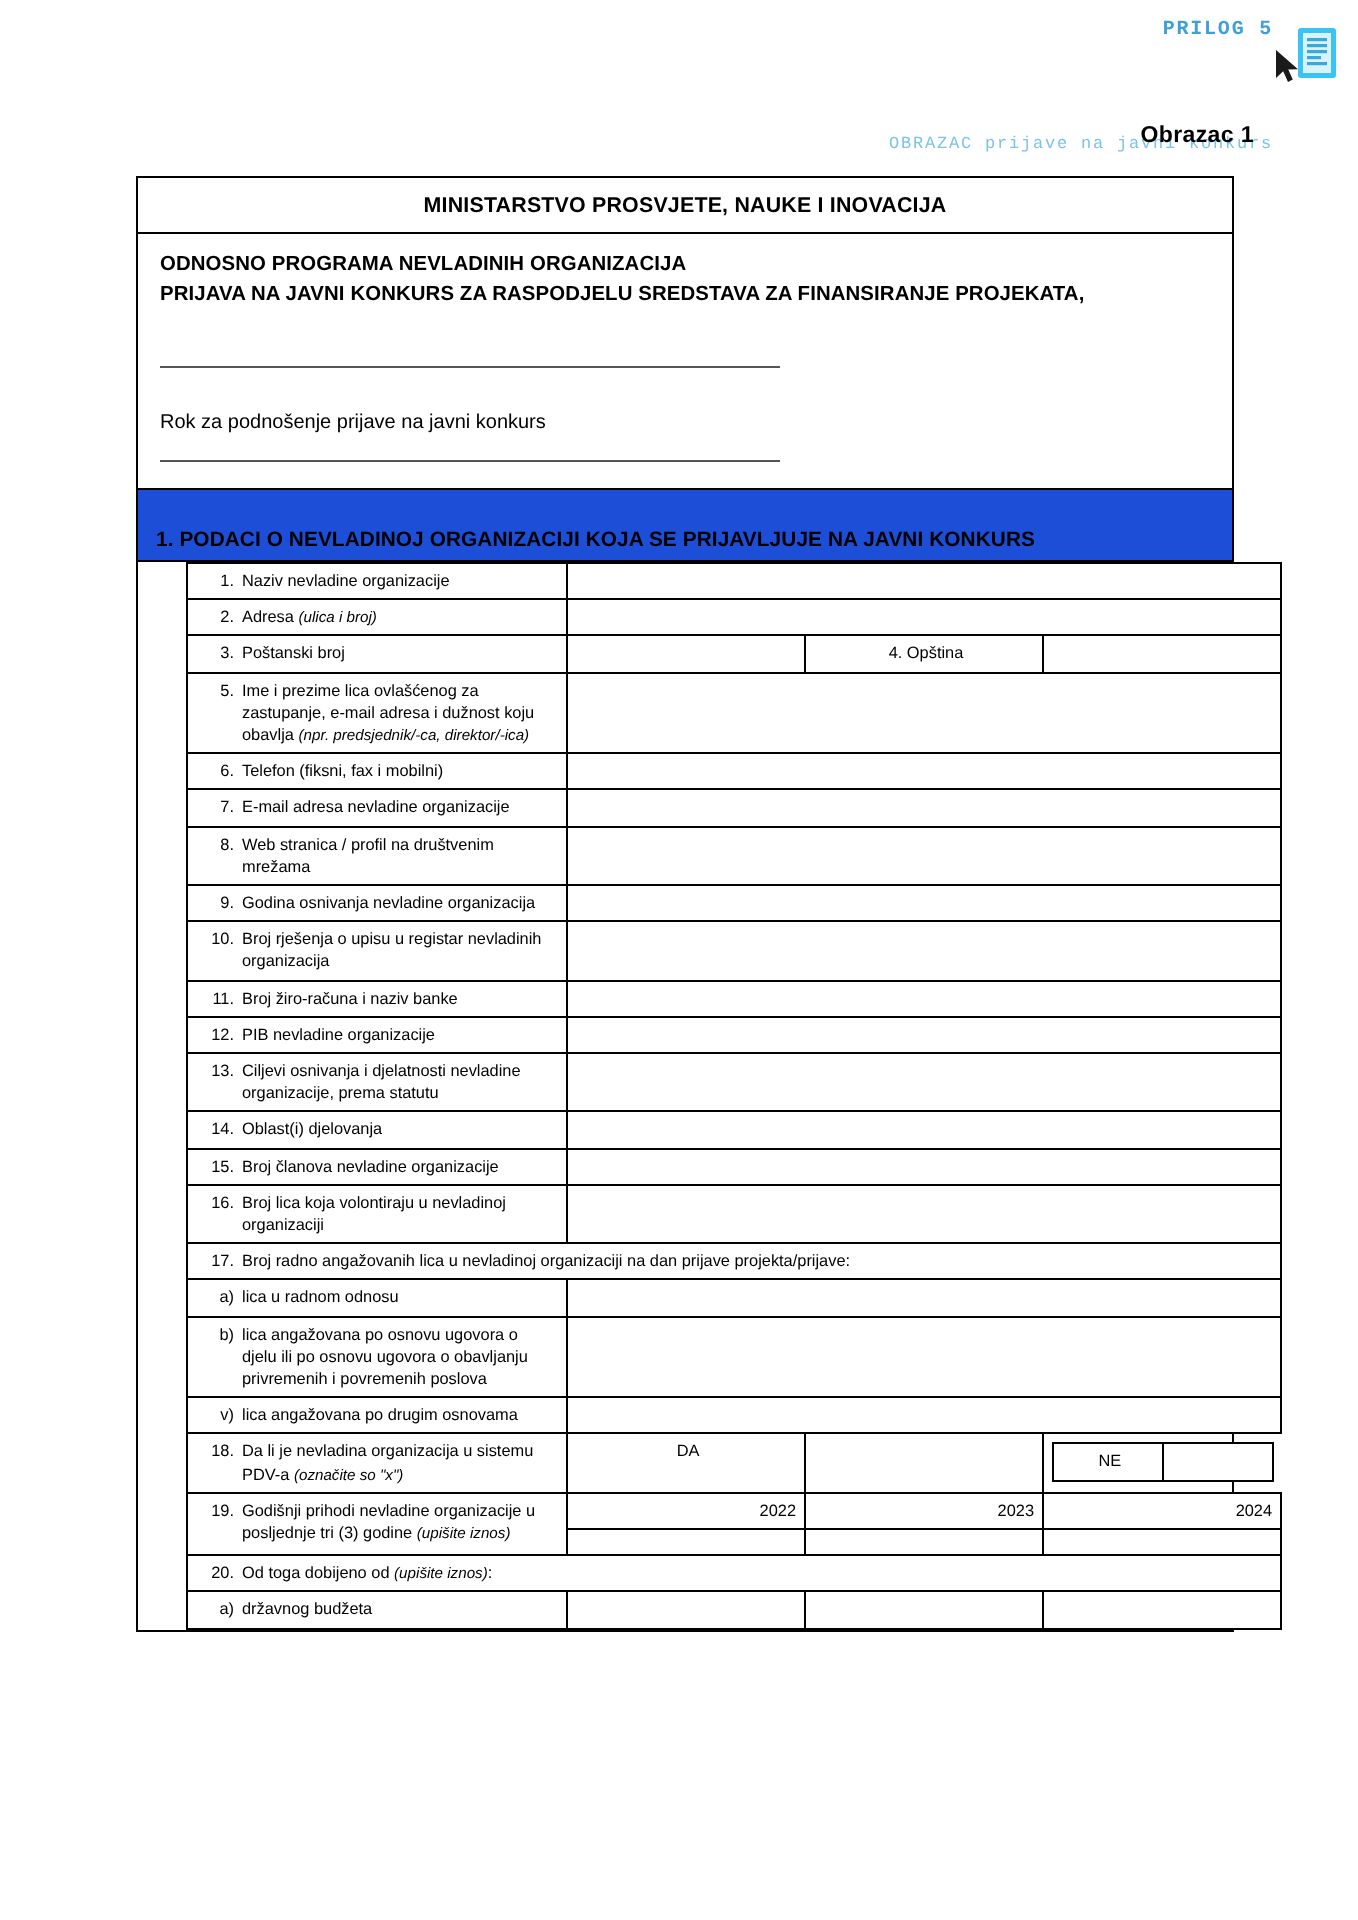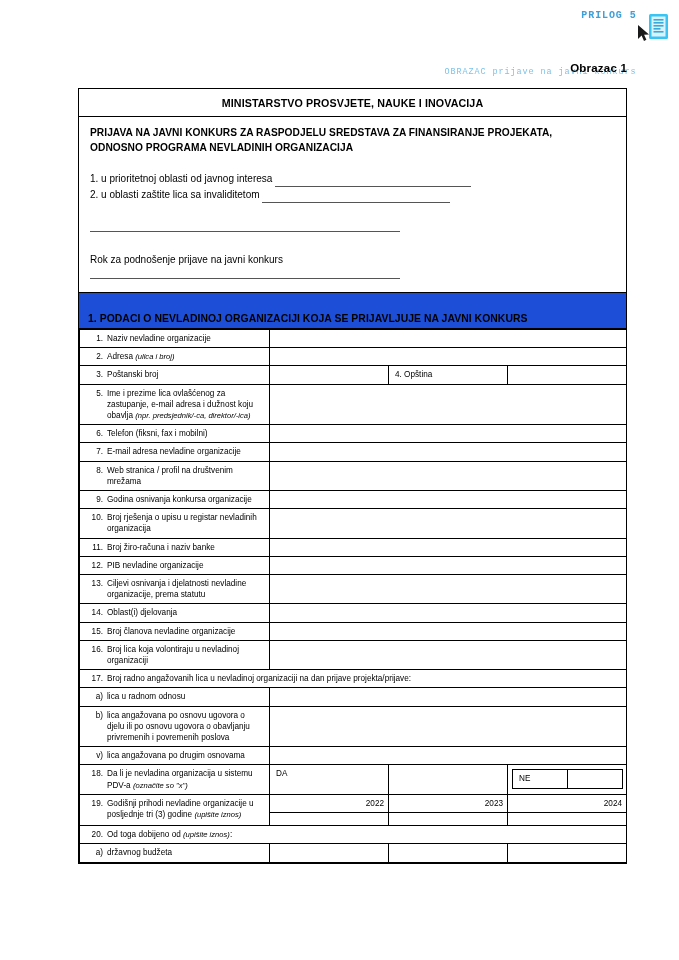--- a/index.html
+++ b/index.html
@@ -51,21 +51,21 @@
     top: 62px; right: 52px;
     font-size: 11.5px;
     font-weight: bold;
     letter-spacing: .2px;
     text-align: right;
   }
 
   
   .frame {
     position: absolute;
-    left: 78px; top: 88px;
+    left: 68px; top: 88px;
     width: 549px;
     border: 1.6px solid #000;
     background: #fff;
   }
   .ministry {
     text-align: center;
     font-size: 10.7px;
     font-weight: bold;
     padding: 8px 4px 7px;
     border-bottom: 1.4px solid #000;
@@ -111,20 +111,21 @@
     font-weight: bold;
     padding: 20px 9px 4px 9px;
     letter-spacing: .05px;
   }
 
   
   table.form {
     border-collapse: collapse;
     width: 100%;
     table-layout: fixed;
+    margin-left: 24px;
   }
   table.form td {
     border: 1px solid #000;
     font-size: 8.2px;
     line-height: 11.2px;
     padding: 3px 4px 3px 6px;
     vertical-align: top;
     background: #fff;
   }
   td.lbl {
@@ -139,21 +140,21 @@
     margin-right: 4px;
   }
   .num-sub {
     display: inline-block;
     width: 17px;
     text-align: right;
     margin-right: 4px;
   }
   .lbl-txt { display: inline-block; width: 155px; vertical-align: top; }
   i.note { font-style: italic; font-size: 7.6px; }
-  td.center { text-align: left; vertical-align: middle; padding-top: 6px; }
+  td.center { text-align: center; vertical-align: middle; padding-top: 6px; }
   td.gray { background: #dcdcdc; }
   td.full {
     background: #dcdcdc;
     width: auto;
   }
   .h-tall { height: 34px; }
   .h-med { height: 24px; }
   .h-sm { height: 15px; }
   .h-xs { height: 13px; }
   .yearcell { text-align: right; font-size: 8.3px; padding-top: 4px; }
@@ -182,33 +183,23 @@
   </span>
 </div>
 
 <div class="obrazac-label">Obrazac 1</div>
 
 <div class="frame">
 
   <div class="ministry">MINISTARSTVO PROSVJETE, NAUKE I INOVACIJA</div>
 
   <div class="intro">
+    <div class="intro-title">ODNOSNO PROGRAMA NEVLADINIH ORGANIZACIJA</div>
     <div class="intro-title">PRIJAVA NA JAVNI KONKURS ZA RASPODJELU SREDSTAVA ZA FINANSIRANJE PROJEKATA,</div>
-    <div class="intro-title">ODNOSNO PROGRAMA NEVLADINIH ORGANIZACIJA</div>
-
-    <div class="intro-list">
-      <div class="intro-row">
-        <span>1. u prioritetnoj oblasti od javnog interesa</span>
-        <span class="blank-inline" style="width:196px"></span>
-      </div>
-      <div class="intro-row">
-        <span>2. u oblasti zaštite lica sa invaliditetom</span>
-        <span class="blank-inline" style="width:188px"></span>
-      </div>
-    </div>
+
 
     <div class="spacer-lg"></div>
     <div class="blank-line"></div>
 
     <div class="spacer-lg"></div>
     <div class="field-label">Rok za podnošenje prijave na javni konkurs</div>
     <div class="blank-line"></div>
     <div style="height:4px"></div>
   </div>
 
@@ -269,21 +260,21 @@
 
     <tr>
       <td class="lbl h-med">
         <span class="num">8.</span><span class="lbl-txt">Web stranica / profil na društvenim mrežama</span>
       </td>
       <td class="val" colspan="3"></td>
     </tr>
 
     <tr>
       <td class="lbl h-xs">
-        <span class="num">9.</span><span class="lbl-txt">Godina osnivanja konkursa organizacije</span>
+        <span class="num">9.</span><span class="lbl-txt">Godina osnivanja nevladine organizacija</span>
       </td>
       <td class="val" colspan="3"></td>
     </tr>
 
     <tr>
       <td class="lbl h-med">
         <span class="num">10.</span><span class="lbl-txt">Broj rješenja o upisu u registar nevladinih organizacija</span>
       </td>
       <td class="val" colspan="3"></td>
     </tr>

